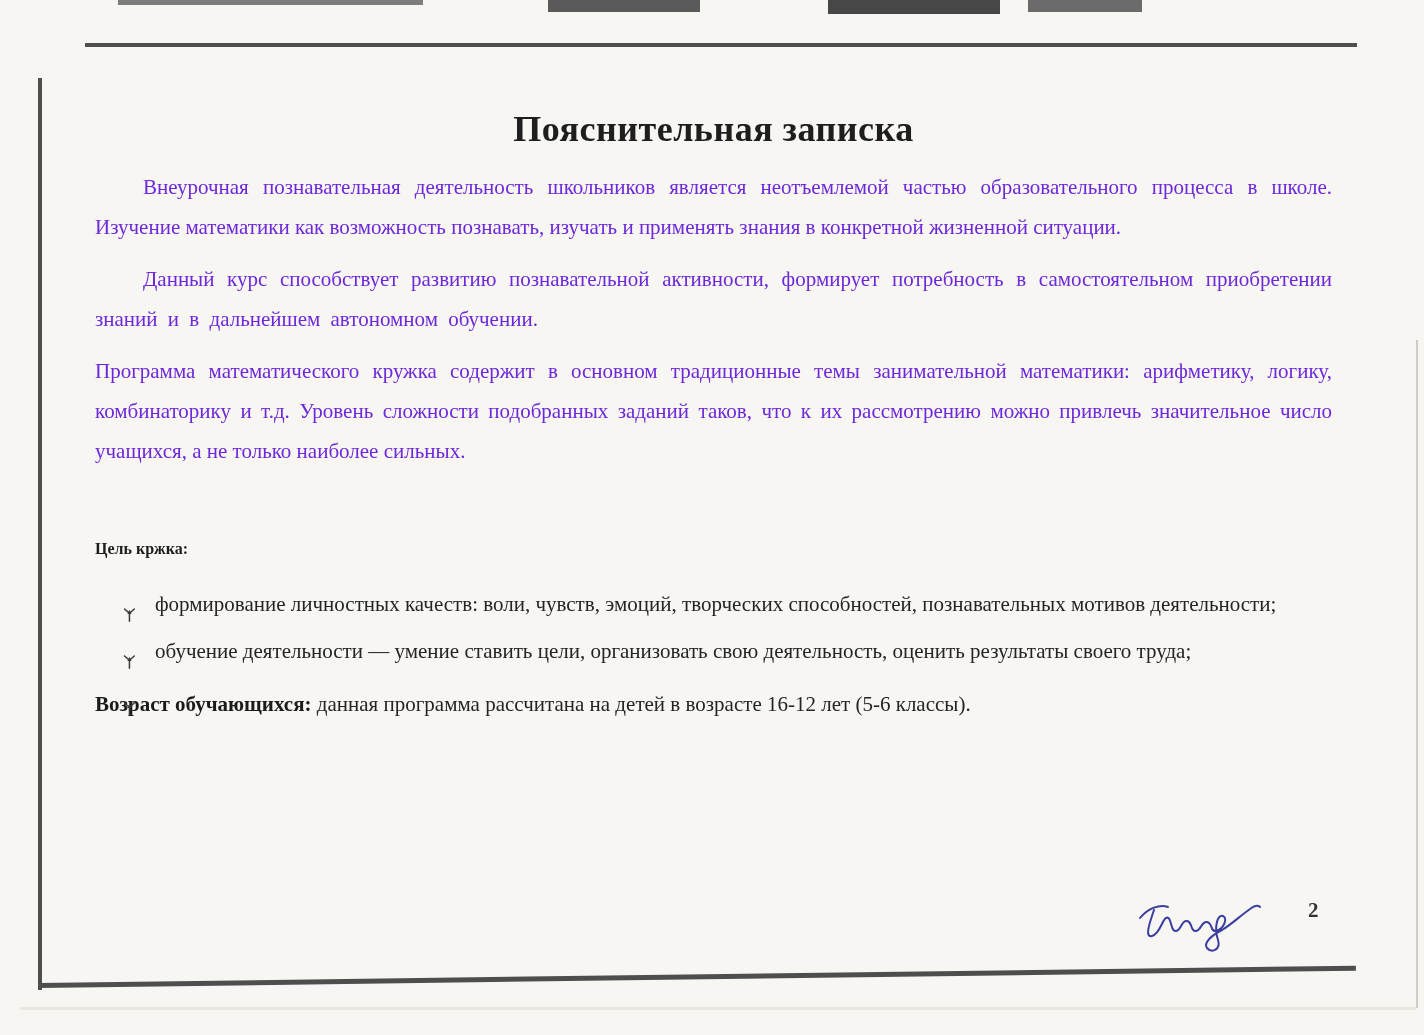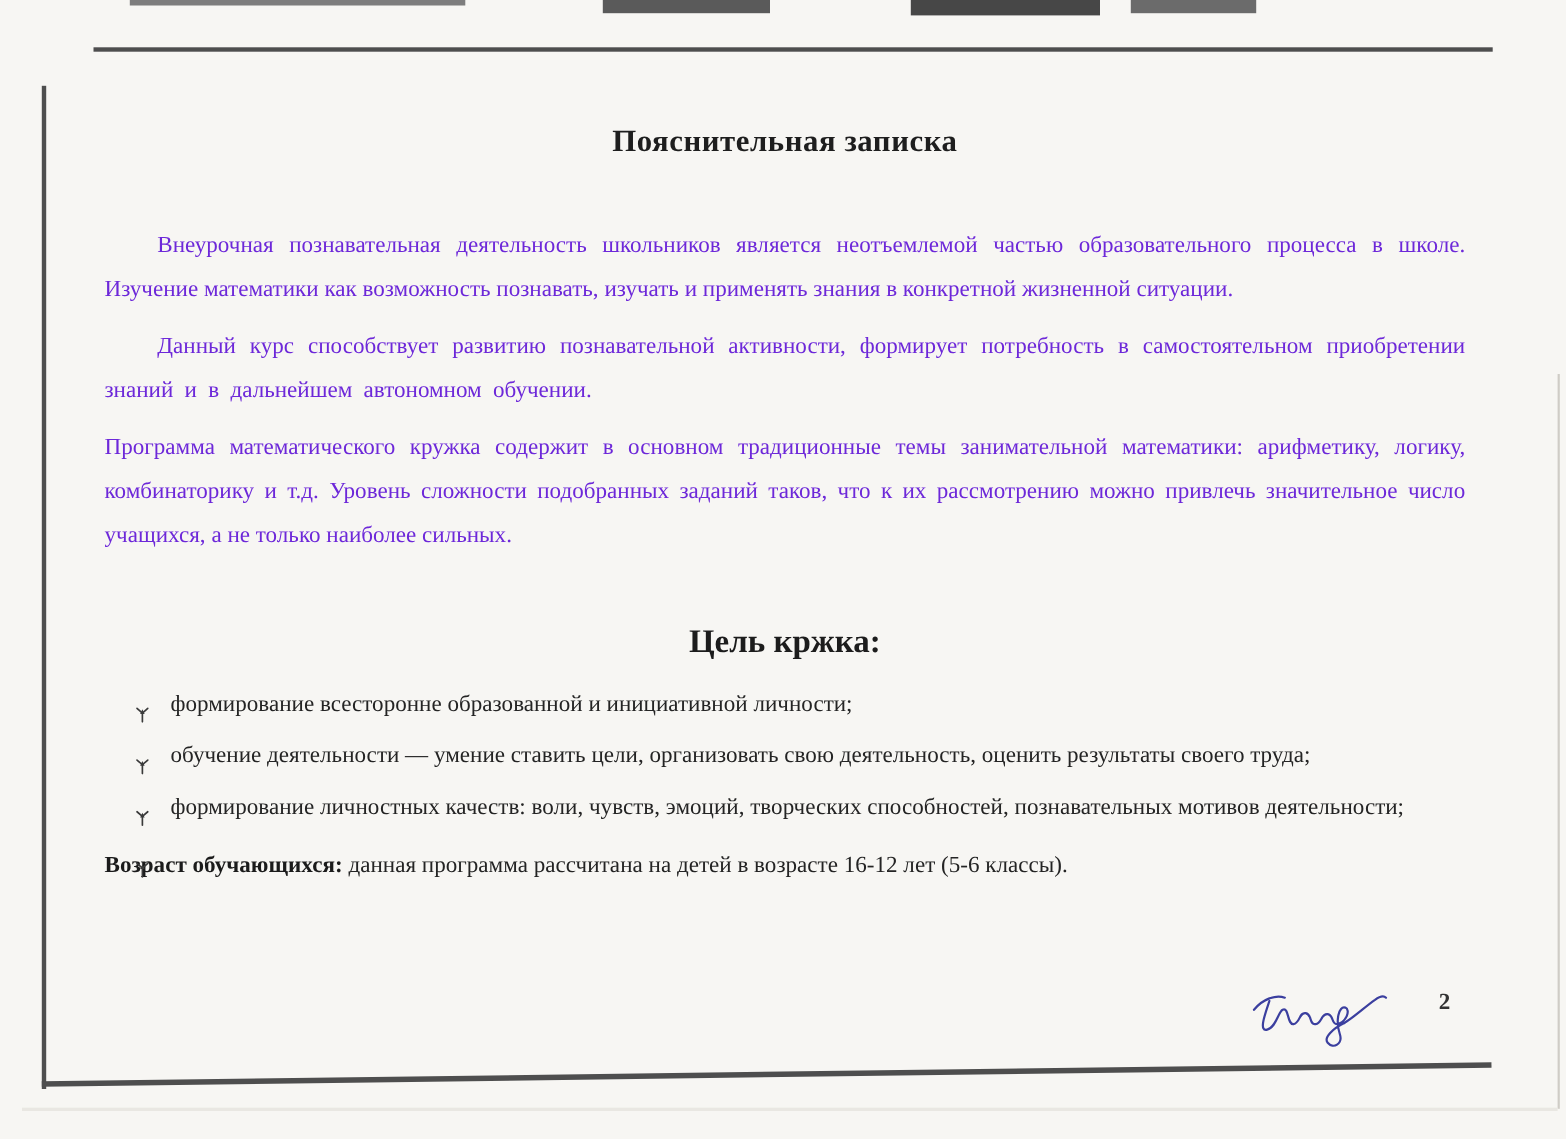--- a/index.html
+++ b/index.html
@@ -38,30 +38,30 @@
     position:absolute;left:20px;top:1007px;width:1396px;height:3px;
     background:#e9e7e2;
   }
 
   
   .content{
     position:absolute;left:95px;top:112px;width:1237px;
     font-size:21px;line-height:40px;
   }
   h1.doc-title{
-    font-size:28px;line-height:34px;font-weight:bold;margin:0 0 56px 0;
+    font-size:36px;line-height:34px;font-weight:bold;margin:0 0 21px 0;
     text-align:center;color:#1e1e1e;letter-spacing:.5px;
   }
   p.para{
     margin:0 0 12px 0;text-align:justify;color:#6d28d9;
   }
   p.indent{text-indent:48px;}
   p.wide{word-spacing:5px;}
   .goals-heading{
-    font-weight:bold;margin:58px 0 14px 0;font-size:30px;color:#1c1c1c;text-align:center;
+    font-weight:bold;margin:58px 0 14px 0;font-size:16px;color:#1c1c1c;
   }
   ul.goals{
     list-style:none;margin:0;padding:0 0 0 26px;
   }
   ul.goals li{
     position:relative;padding-left:34px;margin:0 0 5px 0;
     line-height:42px;text-align:justify;color:#242424;
   }
   .bullet{
     position:absolute;left:0;top:12px;width:16px;height:16px;display:inline-block;
@@ -104,47 +104,34 @@
       <span class="bullet">
         <svg viewBox="0 0 18 18" width="16" height="16">
             <g stroke="#3a3a3a" stroke-width="1.7" fill="none" stroke-linecap="round">
               <path d="M9.5 16 L9.5 7"></path>
               <path d="M9.5 7 L4 2.2"></path>
               <path d="M9.5 7 L15 2.2"></path>
             </g>
             <polygon points="9.5,3.2 7.2,8 11.8,8" fill="#3a3a3a"></polygon>
           </svg>
       </span>
-      <span>формирование всесторонне образованной и инициативной личности;</span>
+      <span>формирование личностных качеств: воли, чувств, эмоций, творческих способностей, познавательных мотивов деятельности;</span>
     </li>
     <li>
       <span class="bullet">
         <svg viewBox="0 0 18 18" width="16" height="16">
             <g stroke="#3a3a3a" stroke-width="1.7" fill="none" stroke-linecap="round">
               <path d="M9.5 16 L9.5 7"></path>
               <path d="M9.5 7 L4 2.2"></path>
               <path d="M9.5 7 L15 2.2"></path>
             </g>
             <polygon points="9.5,3.2 7.2,8 11.8,8" fill="#3a3a3a"></polygon>
           </svg>
       </span>
       <span>обучение деятельности — умение ставить цели, организовать свою деятельность, оценить результаты своего труда;</span>
-    </li>
-    <li>
-      <span class="bullet">
-        <svg viewBox="0 0 18 18" width="16" height="16">
-            <g stroke="#3a3a3a" stroke-width="1.7" fill="none" stroke-linecap="round">
-              <path d="M9.5 16 L9.5 7"></path>
-              <path d="M9.5 7 L4 2.2"></path>
-              <path d="M9.5 7 L15 2.2"></path>
-            </g>
-            <polygon points="9.5,3.2 7.2,8 11.8,8" fill="#3a3a3a"></polygon>
-          </svg>
-      </span>
-      <span>формирование личностных качеств: воли, чувств, эмоций, творческих способностей, познавательных мотивов деятельности;</span>
     </li>
     <li>
       <span class="bullet">
         <svg viewBox="0 0 18 18" width="16" height="16">
             <g stroke="#3a3a3a" stroke-width="1.7" fill="none" stroke-linecap="round">
               <path d="M9.5 16 L9.5 7"></path>
               <path d="M9.5 7 L4 2.2"></path>
               <path d="M9.5 7 L15 2.2"></path>
             </g>
             <polygon points="9.5,3.2 7.2,8 11.8,8" fill="#3a3a3a"></polygon>

